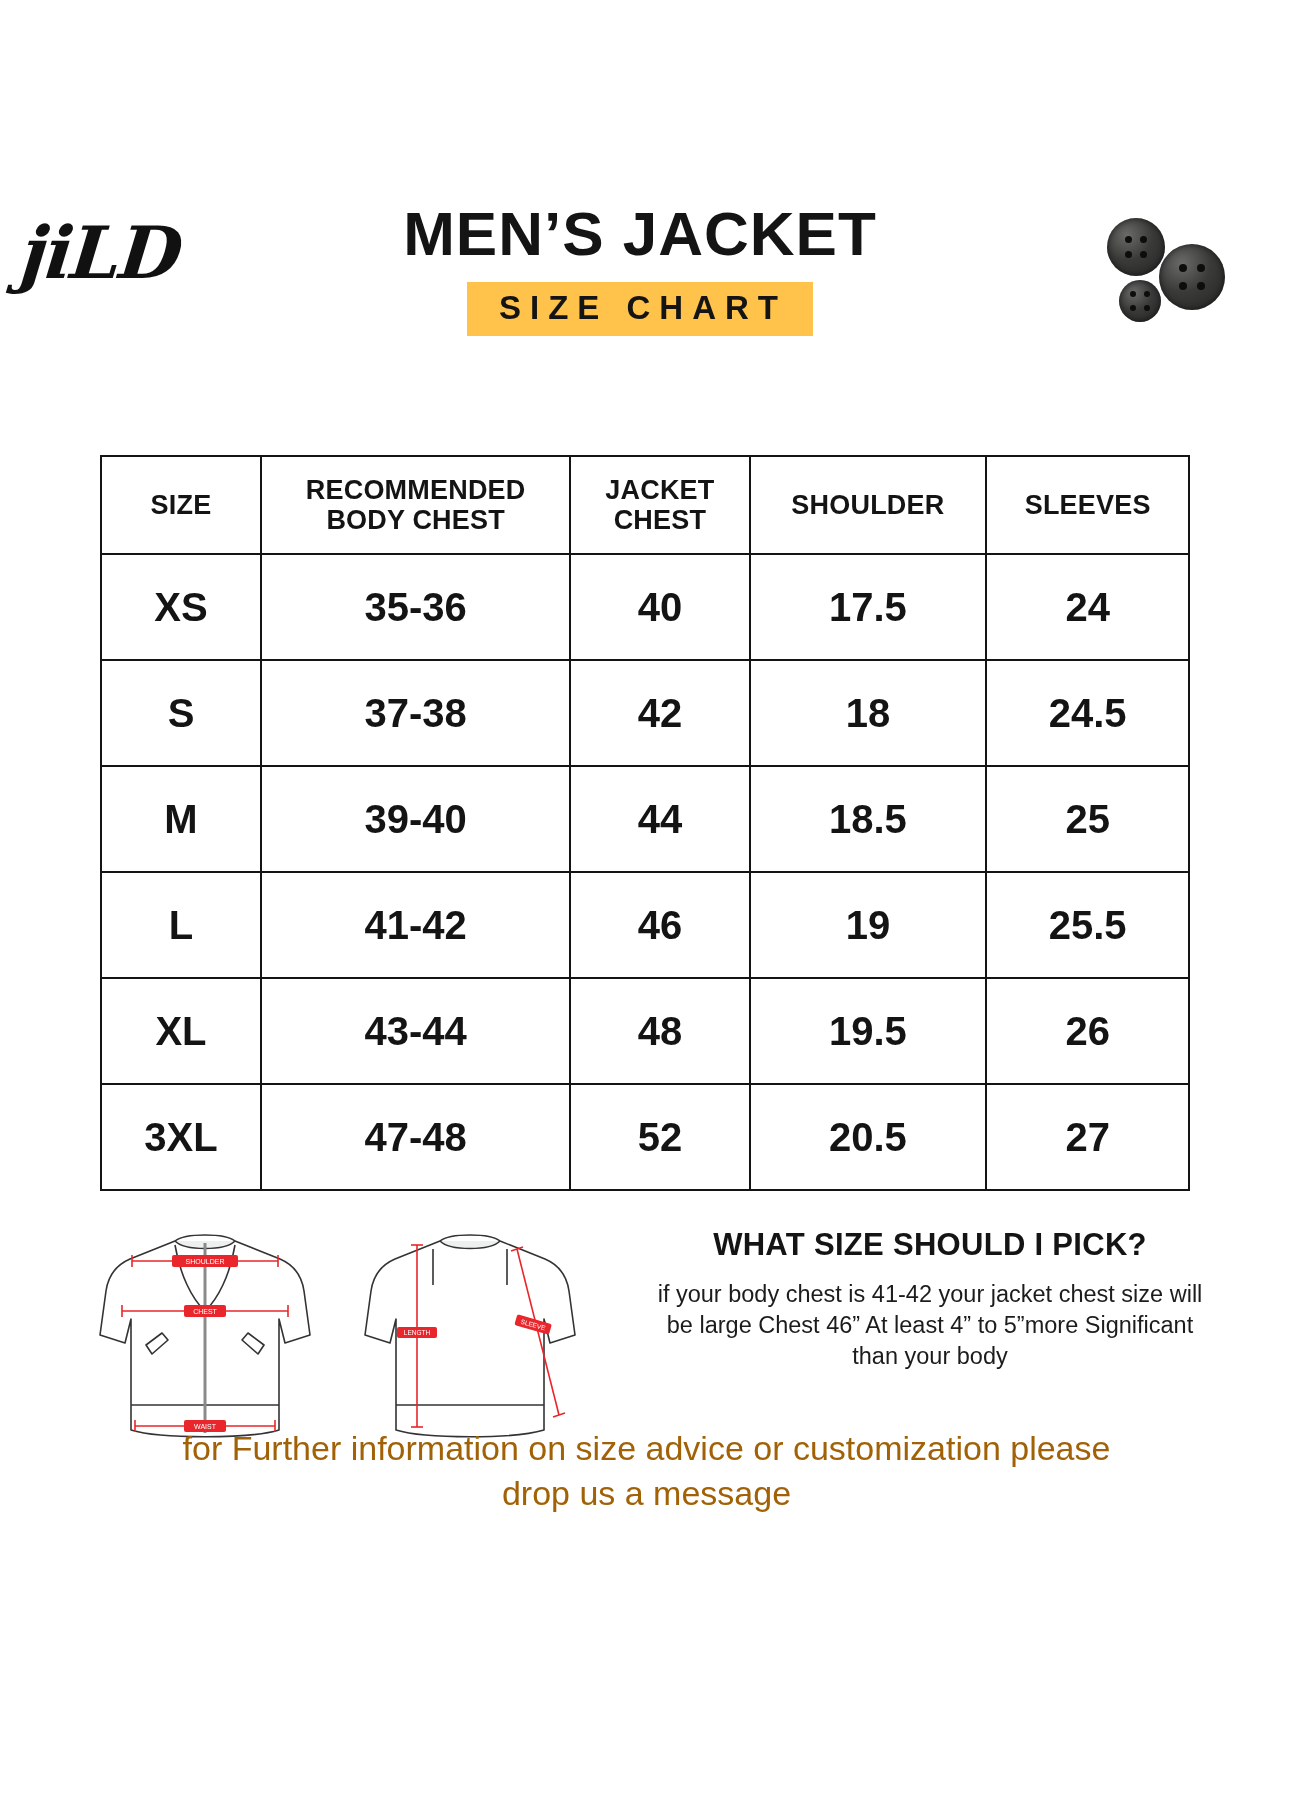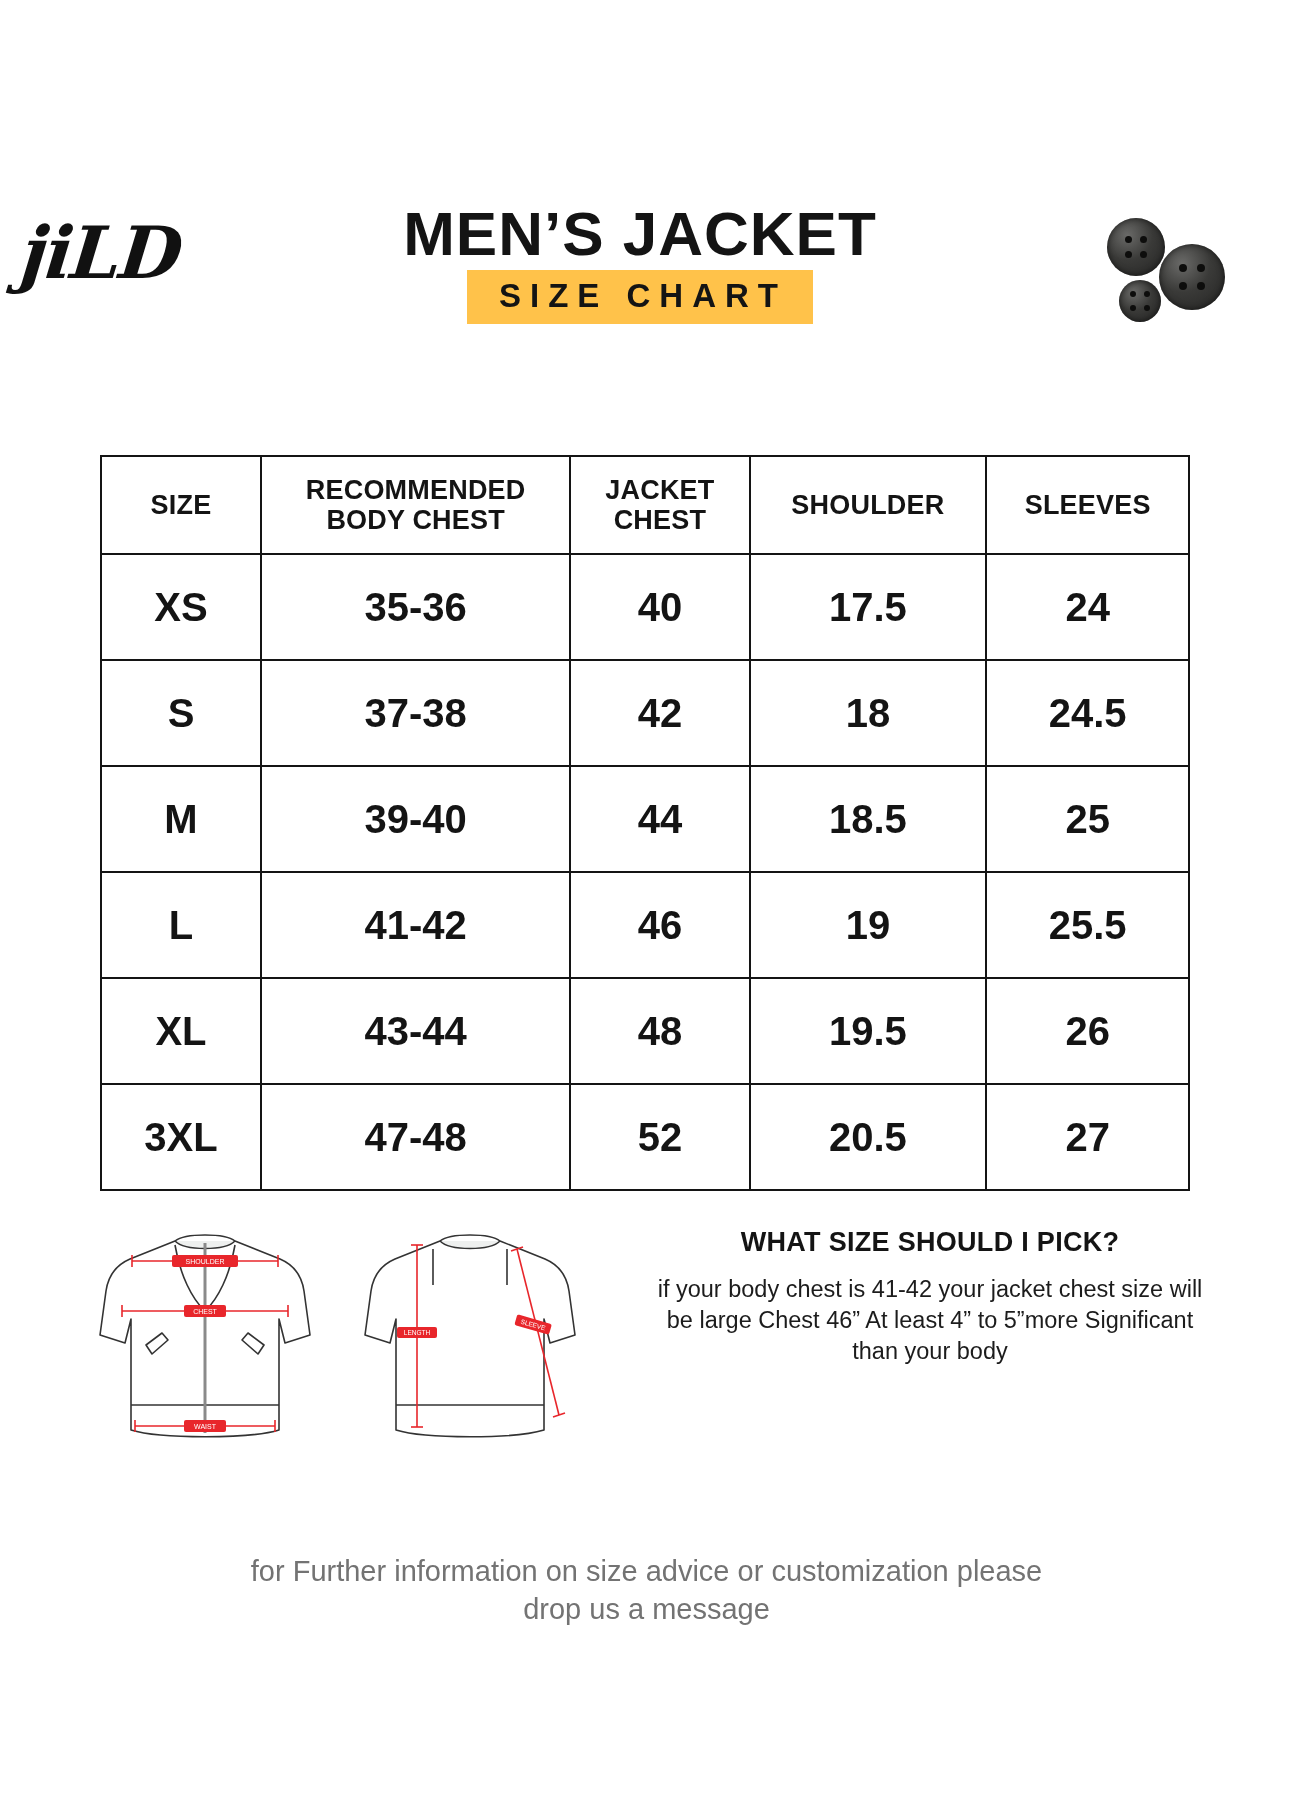--- a/index.html
+++ b/index.html
@@ -57,21 +57,21 @@
   .main-title {
     font-family: "Liberation Sans", sans-serif;
     font-weight: 700;
     font-size: 62px;
     letter-spacing: 1px;
     color: #141414;
     line-height: 1.1;
     margin: 0;
   }
   .subtitle-wrap {
-    margin-top: 2px;
+    margin-top: 14px;
   }
   .subtitle {
     display: inline-block;
     background: #FFC24A;
     color: #141414;
     font-weight: 700;
     font-size: 33px;
     letter-spacing: 9px;
     padding: 7px 26px 9px 32px;
   }
@@ -155,42 +155,42 @@
   .art-back  { left: 345px; width: 250px; height: 250px; }
 
   .advice {
     position: absolute;
     left: 630px;
     top: 12px;
     width: 600px;
     text-align: center;
   }
   .advice-title {
-    font-size: 27px;
+    font-size: 31px;
     font-weight: 700;
     color: #141414;
     letter-spacing: 0.3px;
     margin: 0 0 14px 0;
   }
   .advice-body {
     font-size: 23.5px;
     line-height: 1.32;
     color: #1c1c1c;
     margin: 16px;
   }
 
   .footer-note {
     position: absolute;
     left: 0;
-    top: 1552px;
+    top: 1426px;
     width: 1293px;
     text-align: center;
-    font-size: 29px;
+    font-size: 34px;
     line-height: 1.32;
-    color: #737373;
+    color: #a16207;
   }
   .footer-note span { display: block; }
 </style>
 </head>
 <body>
 
 <div class="page">
 
   <div class="header">
 

